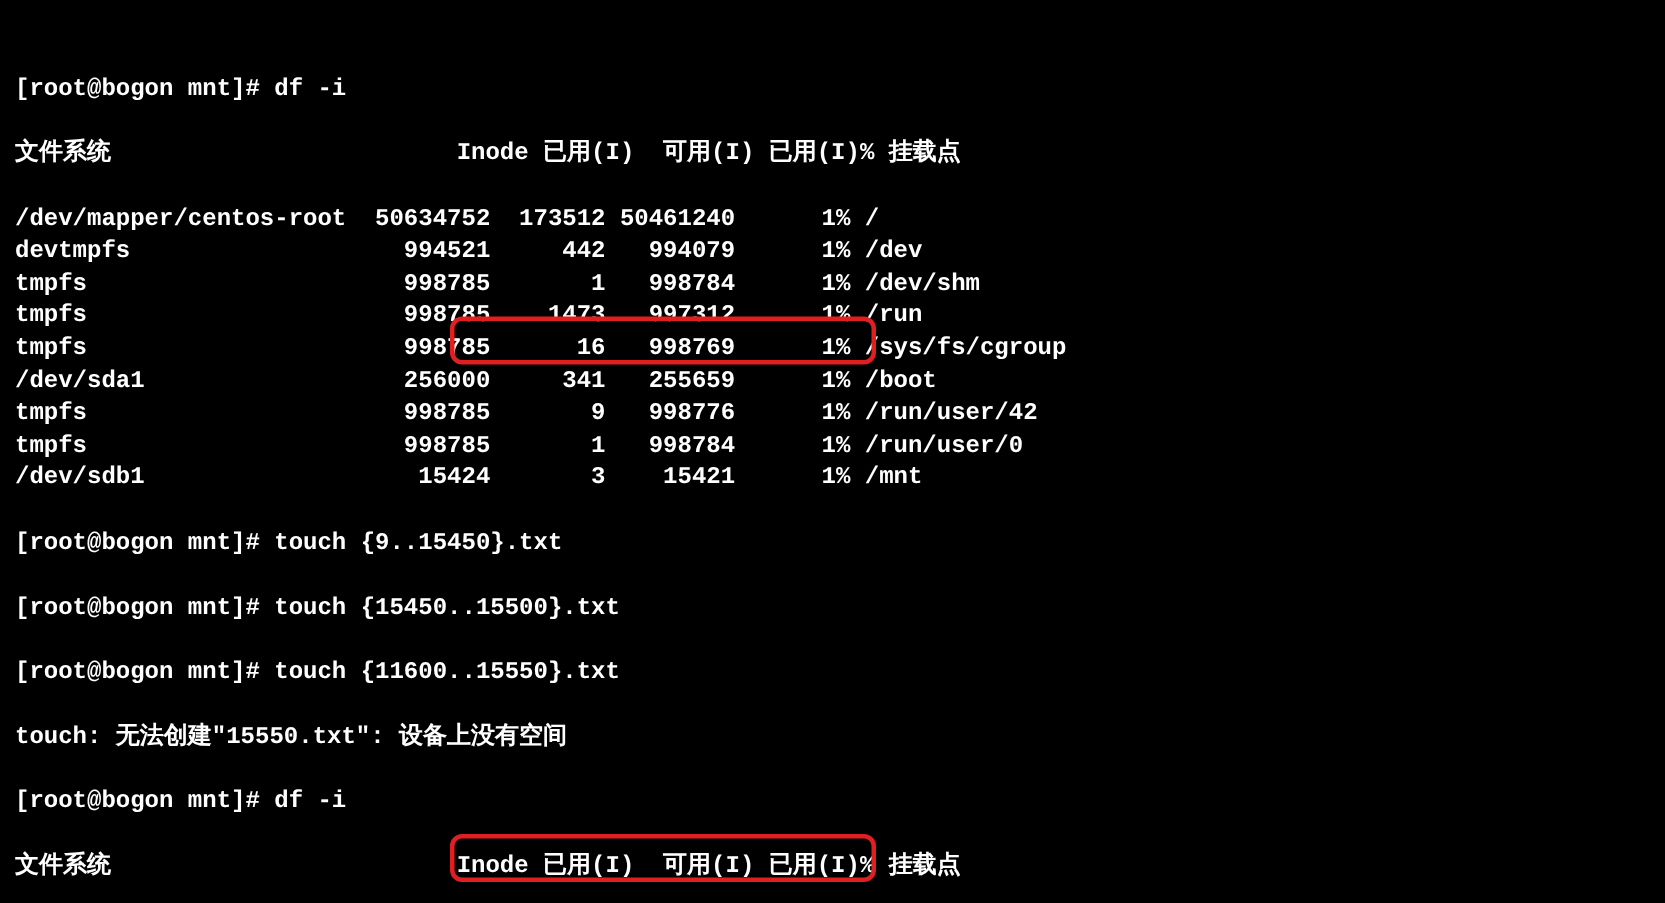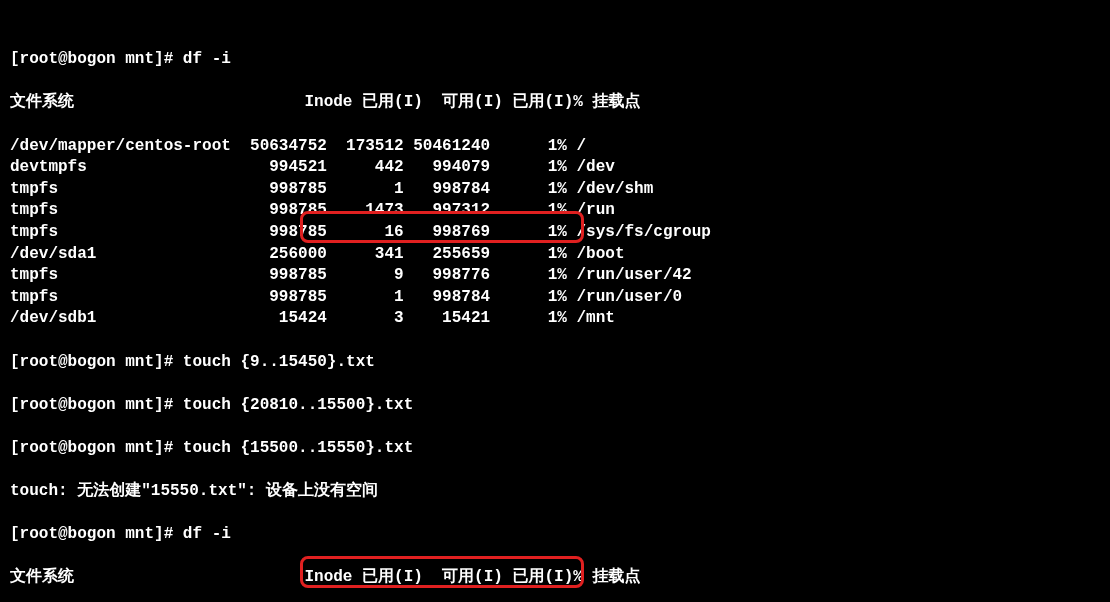--- a/index.html
+++ b/index.html
@@ -30,22 +30,22 @@
 </style>
 </head>
 <body>
 
 <div class="terminal">
 
 <span class="line"><span>[root@bogon mnt]# </span><span>df -i</span></span>
 <span class="line" id="hdr1">文件系统                        Inode 已用(I)  可用(I) 已用(I)% 挂载点</span>
 <span class="line">/dev/mapper/centos-root  50634752  173512 50461240      1% /</span><span class="line">devtmpfs                   994521     442   994079      1% /dev</span><span class="line">tmpfs                      998785       1   998784      1% /dev/shm</span><span class="line">tmpfs                      998785    1473   997312      1% /run</span><span class="line">tmpfs                      998785      16   998769      1% /sys/fs/cgroup</span><span class="line">/dev/sda1                  256000     341   255659      1% /boot</span><span class="line">tmpfs                      998785       9   998776      1% /run/user/42</span><span class="line">tmpfs                      998785       1   998784      1% /run/user/0</span><span class="line">/dev/sdb1                   15424       3    15421      1% /mnt</span>
 <span class="line"><span>[root@bogon mnt]# </span><span>touch {9..15450}.txt</span></span>
-<span class="line"><span>[root@bogon mnt]# </span><span>touch {20810..15500}.txt</span></span>
-<span class="line"><span>[root@bogon mnt]# </span><span>touch {15500..15550}.txt</span></span>
+<span class="line"><span>[root@bogon mnt]# </span><span>touch {15450..15500}.txt</span></span>
+<span class="line"><span>[root@bogon mnt]# </span><span>touch {11600..15550}.txt</span></span>
 <span class="line">touch: 无法创建"15550.txt": 设备上没有空间</span>
 <span class="line"><span>[root@bogon mnt]# </span><span>df -i</span></span>
 <span class="line" id="hdr2">文件系统                        Inode 已用(I)  可用(I) 已用(I)% 挂载点</span>
 
 
 
 <div class="highlight-box" style="left:300px; top:211px; width:278px; height:26px;"></div>
 <div class="highlight-box" style="left:300px; top:556px; width:278px; height:26px;"></div>
 
 

